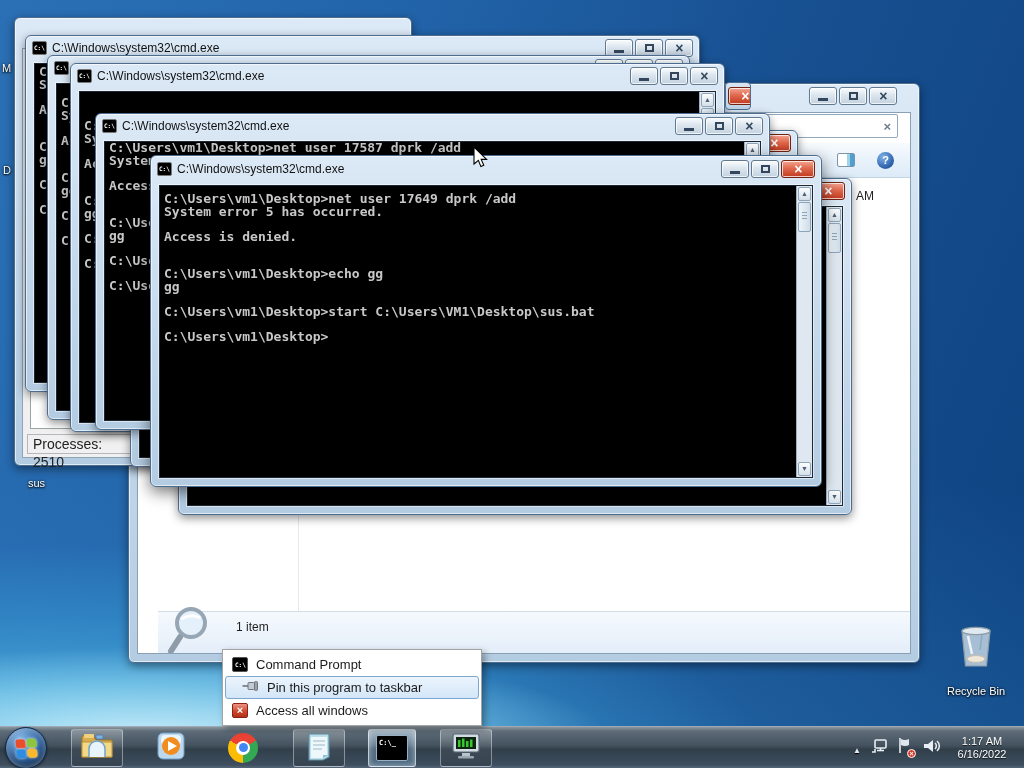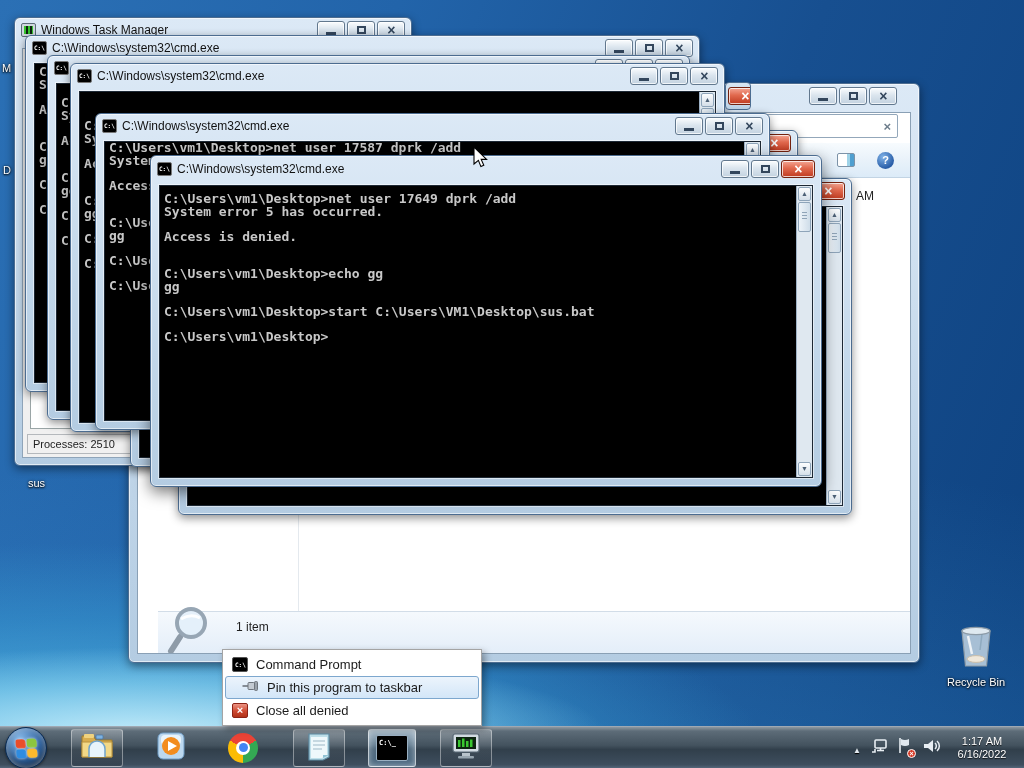--- a/index.html
+++ b/index.html
@@ -43,21 +43,21 @@
   .sb-thumb::after { content:""; position:absolute; left:3px; right:3px; top:9px; height:9px;
               background:repeating-linear-gradient(#8fa4b8 0 1px, rgba(0,0,0,0) 1px 3px); }
   .sb-track { flex:1; }
   
   .frag { position:absolute; background:linear-gradient(#d7e5f2,#bcd2e6); border:1px solid #4c6c90; border-radius:4px; overflow:hidden; }
   .frag .cbtn { position:absolute; }
   
   .tm-client { position:absolute; left:7px; right:7px; top:30px; bottom:7px; background:#f0f0f0; border:1px solid #8ea4b9; }
   .tm-panel { position:absolute; left:7px; right:7px; top:6px; bottom:28px; background:#fff; border:1px solid #9aa5a6; }
   .tm-status { position:absolute; left:4px; right:4px; bottom:3px; height:20px; display:flex; gap:3px; }
-  .tm-cell { border:1px solid #b4b8bc; background:#f0f0f0; font-size:11px; color:#222; line-height:18px; padding-left:5px; }
+  .tm-cell { border:1px solid #b4b8bc; background:#f0f0f0; font-size:14px; color:#222; line-height:18px; padding-left:5px; }
   .tmico { width:15px; height:14px; background:#cfd8df; border:1px solid #5c6c78; border-radius:2px; flex:0 0 auto; position:relative; }
   .tmico::after { content:""; position:absolute; inset:2px; background:#0d2410 repeating-linear-gradient(90deg,#35c42d 0 2px, #0d2410 2px 4px); }
   
   .ex-client { position:absolute; left:8px; right:8px; top:28px; bottom:8px; background:#fff; border:1px solid #8aa0b5; overflow:hidden; }
   .searchbox { position:absolute; top:1px; right:12px; width:170px; height:24px; background:#fff; border:1px solid #93a7ba;
                border-radius:2px; display:flex; align-items:center; }
   .clear-x { margin-left:auto; margin-right:6px; color:#6d7d8b; font-size:13px; font-weight:bold; }
   .clear-x::before { content:"×"; }
   .ex-toolbar { position:absolute; top:29px; left:0; right:0; height:36px;
                 background:linear-gradient(#f7fbfe,#e9f2fa 50%,#dcebf8); border-top:1px solid #fff; border-bottom:1px solid #c2d4e4;
@@ -70,21 +70,21 @@
   .ex-list { position:absolute; left:0; right:0; top:65px; bottom:42px; background:#fff; }
   .ex-divider { position:absolute; left:160px; top:0; bottom:0; width:1px; background:#e4e9ee; }
   .ex-fragment { position:absolute; left:718px; top:11px; font-size:12px; color:#222; }
   .ex-details { position:absolute; left:0; right:0; bottom:0; height:42px;
                 background:linear-gradient(#f5f9fd,#e4eef9); border-top:1px solid #d2dde8;margin-left:20px; }
   .ex-count { position:absolute; left:78px; top:8px; font-size:12px; color:#1e1e1e; }
   .magnifier { position:absolute; left:8px; top:-7px; }
   
   .dlabel { position:absolute; color:#fff; font-size:11px; text-shadow:0 1px 2px #000, 0 0 3px rgba(0,0,0,.8); }
   .rbin { position:absolute; left:946px; top:624px; width:60px; text-align:center; }
-  .rbin .dlabel { position:static; display:block; margin-top:2px; }
+  .rbin .dlabel { position:static; display:block; margin-top:11px; }
   
   .menu { position:absolute; left:222px; top:649px; width:260px; height:77px; z-index:40; background:#fff;
           border:1px solid #a4a4a4; box-shadow:3px 3px 7px rgba(0,0,0,.35); padding:3px 2px; }
   .mi { height:23px; display:flex; align-items:center; gap:8px; padding:0 4px 0 7px; font-size:13px; color:#1b1b1b; border-radius:3px; }
   .mi.hl { border:1px solid #7da7ce; background:linear-gradient(#ecf4fc,#d3e6f8);padding-left:16px; }
   .mi-cmd { width:16px; height:15px; background:#000; border:1px solid #555; border-radius:2px;
             color:#fff; font:bold 6px/13px "DejaVu Sans Mono",monospace; padding-left:2px; flex:0 0 auto; }
   .mi-cmd::before { content:"C:\\"; }
   .mi-close { width:16px; height:15px; border:1px solid #8d2316; border-radius:2px; flex:0 0 auto;
               background:linear-gradient(#ec9484,#ce4830 55%,#b03218); color:#fff; font-weight:bold; font-size:11px;
@@ -168,35 +168,20 @@
             <circle cx="25" cy="18" r="14" fill="rgba(226,239,249,0.85)" stroke="#97a6b4" stroke-width="4"></circle>
             <path d="M15,14 q10,-6 19,-1" stroke="rgba(255,255,255,0.9)" stroke-width="3" fill="none"></path>
           </svg>
         </span>
         <span class="ex-count">1 item</span>
       </div>
     </div>
   </div>
 
   <div class="win" style="left:14px; top:17px; width:398px; height:449px; z-index:8;">
-    <div class="titlebar">
-      <span class="tmico"></span>
-      <span class="wtitle">Windows Task Manager</span>
-      <span class="caps">
-        <span class="cbtn">
-            <i class="g-min"></i>
-          </span>
-        <span class="cbtn">
-            <i class="g-max"></i>
-          </span>
-        <span class="cbtn">
-            <i class="g-x"></i>
-          </span>
-      </span>
-    </div>
     <div class="tm-client">
       <div class="tm-panel"></div>
       <div class="tm-status">
         <span class="tm-cell" style="width:106px;">Processes: 2510</span>
         <span class="tm-cell" style="flex:1;"></span>
       </div>
     </div>
   </div>
 
   <div class="win" style="left:25px; top:35px; width:675px; height:357px; z-index:10;">
@@ -483,21 +468,21 @@
         <svg width="17" height="12" viewBox="0 0 17 12">
           <line x1="0.5" y1="6" x2="6" y2="6" stroke="#6e757d" stroke-width="1.6"></line>
           <rect x="6" y="2.5" width="6.5" height="7" rx="1" fill="#c3cad2" stroke="#6e757d" stroke-width="1"></rect>
           <rect x="12.5" y="1.5" width="3" height="9" rx="1" fill="#9aa2ab" stroke="#6e757d" stroke-width="1"></rect>
         </svg>
       </span>
       <span>Pin this program to taskbar</span>
     </div>
     <div class="mi">
       <span class="mi-close"></span>
-      <span>Close all denied</span>
+      <span>Access all windows</span>
     </div>
   </div>
 
   <div class="taskbar">
     <div class="orb">
       <span class="flag">
         <i style="background:#ea4d2a;"></i>
           <i style="background:#8cc63f;"></i>
           <i style="background:#2f8ce0;"></i>
           <i style="background:#fdb92c;"></i>

